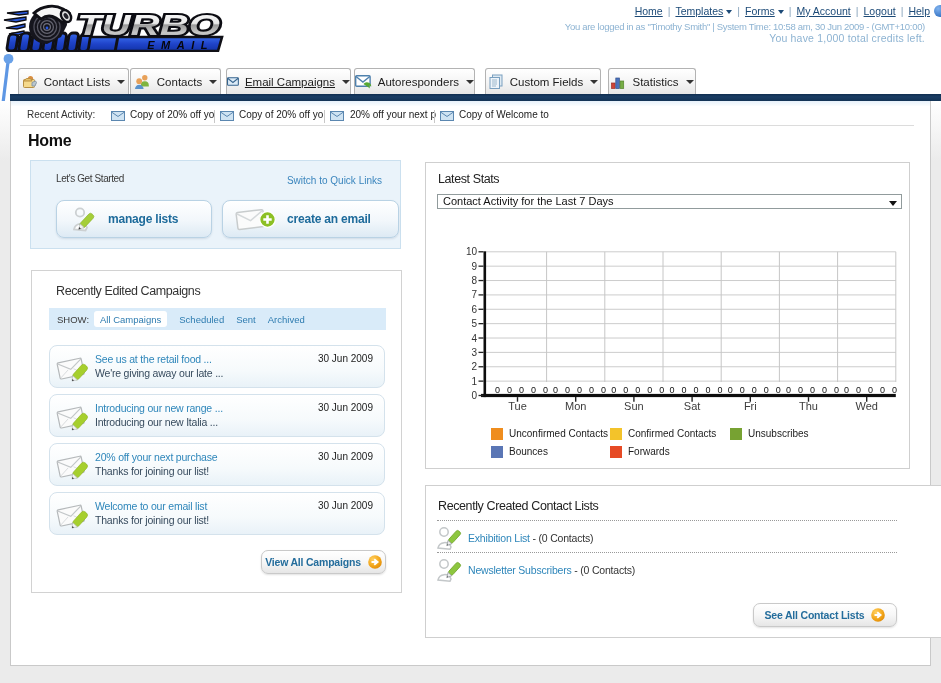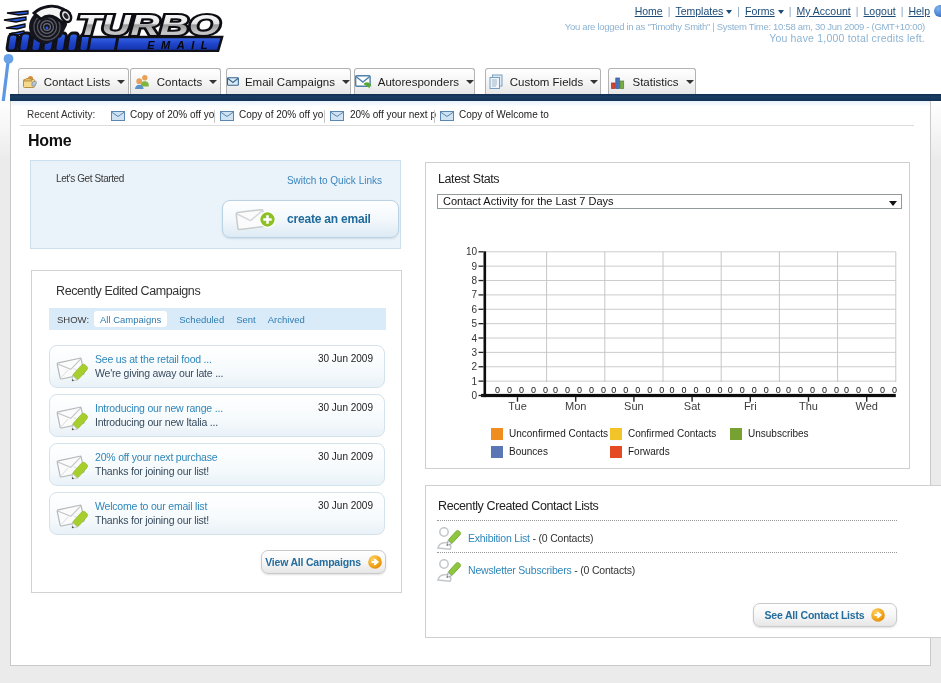--- a/index.html
+++ b/index.html
@@ -157,21 +157,21 @@
 
 <div class="abs tab" style="left:130px; width:91px;">
 <svg width="17" height="16" viewBox="0 0 17 16">
       <circle cx="10.8" cy="3.8" r="2.7" fill="#e8a159"></circle>
       <path d="M6.8 11.5 a4 4 0 0 1 8 -0.5 l0 1.5 -8 0 z" fill="#7fb440"></path>
       <circle cx="5.2" cy="7.2" r="2.9" fill="#e8a159"></circle>
       <path d="M1 15 a4.3 4.3 0 0 1 8.6 0 z" fill="#5b93cc"></path>
     </svg>
 Contacts<span class="dar"></span></div>
 
-<div class="abs tab" style="left:226px; width:125px;">
+<div class="abs tab" style="left:226px; width:125px;text-decoration:underline;">
 <svg width="18" height="13" viewBox="0 0 18 13">
       <rect x="0.8" y="0.8" width="16.4" height="11.4" rx="1" fill="#dcebf7" stroke="#36648e" stroke-width="1.6"></rect>
       <path d="M1 1.6 L9 8 L17 1.6" fill="none" stroke="#36648e" stroke-width="1.6"></path>
     </svg>
 Email Campaigns<span class="dar"></span></div>
 
 <div class="abs tab" style="left:354px; width:121px;">
 <svg width="17" height="14" viewBox="0 0 17 14">
       <rect x="0.7" y="0.7" width="14.6" height="10.6" rx="1" fill="#fff" stroke="#4f81ad" stroke-width="1.4"></rect>
       <path d="M1 1.5 L8 7 L15 1.5" fill="none" stroke="#4f81ad" stroke-width="1.4"></path>
@@ -227,20 +227,31 @@
     <path d="M0.5 1 L7 5.5 L13.5 1" fill="none" stroke="#5b87b0"></path>
   </svg>
 <div class="abs raitem" style="left:459px;">Copy of Welcome to</div>
 <div class="abs radivider"></div>
 
 <div class="abs home">Home</div>
 
 <div class="abs gsbox">
   <div class="abs gstitle">Let's Get Started</div>
   <div class="abs gslink">Switch to Quick Links</div>
+  <div class="abs gsbtn" style="left:25px; width:156px;">
+    <svg style="margin-left:14px; margin-right:10px;" width="27" height="28" viewBox="0 0 27 28">
+      <circle cx="9" cy="7.5" r="4.2" fill="none" stroke="#ccd0d2" stroke-width="1.8"></circle>
+      <path d="M3 24.5 a7 7 0 0 1 13 -2 l-1.5 3 z" fill="#fff" stroke="#ccd0d2" stroke-width="1.8"></path>
+      <g transform="translate(8,24) rotate(-47)">
+        <rect x="3.4" y="-3" width="16.5" height="6" rx="2.3" fill="#a5ce39" stroke="#8ab32a" stroke-width="0.6"></rect>
+        <path d="M-0.3 0 L4.6 -2.9 L4.6 2.9 Z" fill="#f2f2f2" stroke="#aab0b4" stroke-width="0.6"></path>
+        <path d="M-0.6 0 L1.5 -1.2 L1.5 1.2 Z" fill="#3a3a3a"></path>
+      </g>
+    </svg>manage lists
+  </div>
   <div class="abs gsbtn" style="left:191px; width:177px;">
     <svg style="margin-left:12px; margin-right:11px;" width="41" height="26" viewBox="0 0 41 26">
       <g transform="rotate(-7 16 14)">
         <rect x="2" y="5" width="27" height="17" rx="1.5" fill="#fbfbfb" stroke="#c8cccd" stroke-width="1.5"></rect>
         <path d="M2.5 6 L15.5 14.5 L28.5 6" stroke="#d4d8da" fill="none" stroke-width="1.5"></path>
       </g>
       <circle cx="32.5" cy="13.5" r="7.8" fill="#8cc024" stroke="#fff" stroke-width="1.3"></circle>
       <path d="M32.5 9.3 v8.4 M28.3 13.5 h8.4" stroke="#fff" stroke-width="2.6"></path>
     </svg>create an email
   </div>

